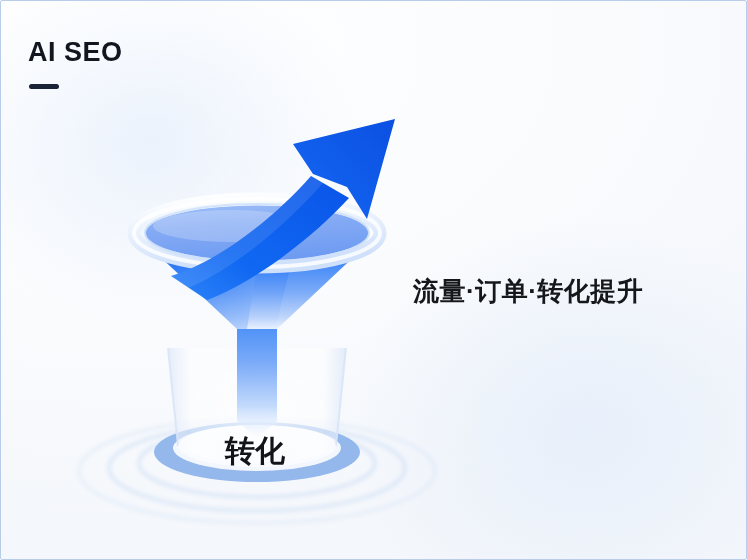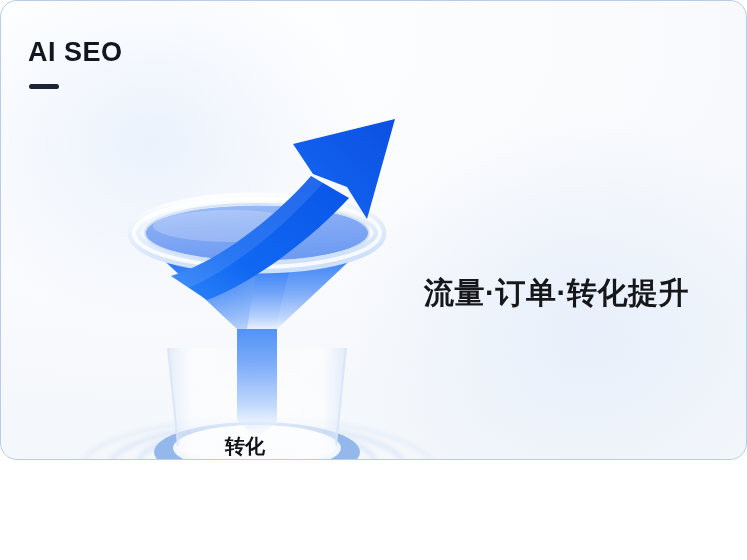--- a/index.html
+++ b/index.html
@@ -6,25 +6,25 @@
     margin: 0;
     padding: 0;
     background: #ffffff;
   }
   body {
     font-family: "Liberation Sans", "DejaVu Sans", sans-serif;
   }
   #canvas {
     position: relative;
     width: 747px;
-    height: 460px;
+    height: 560px;
     box-sizing: border-box;
     overflow: hidden;
     border: 1px solid #b9cdeb;
-    border-radius: 17px;
+    border-radius: 2px;
     background:
       radial-gradient(110% 90% at 18% 8%, #ffffff 0%, #fbfcfe 45%, #f4f7fb 100%),
       linear-gradient(145deg, #ffffff 0%, #f6f8fc 60%, #eef2f8 100%);
   }
   
   .tint-a {
     position: absolute;
     left: -60px; top: -40px;
     width: 420px; height: 360px;
     background: radial-gradient(closest-side, rgba(232,240,252,.85), rgba(232,240,252,0));
@@ -56,23 +56,23 @@
     top: 83px;
     width: 30px;
     height: 5px;
     border-radius: 3px;
     background: #1b2436;
   }
 
   
   .headline {
     position: absolute;
-    left: 423px;
+    left: 412px;
     top: 277px;
-    font-size: 30px;
+    font-size: 26px;
     font-weight: bold;
     letter-spacing: .5px;
     color: #15171b;
     line-height: 1;
     white-space: nowrap;
   }
 
   
   #illustration {
     position: absolute;
@@ -96,21 +96,21 @@
     font-size: 30px;
     font-weight: bold;
     color: #111418;
     line-height: 1;
     white-space: nowrap;
   }
   .label-conv {
     position: absolute;
     left: 224px;
     top: 435px;
-    font-size: 20px;
+    font-size: 30px;
     font-weight: bold;
     color: #111418;
     line-height: 1;
     white-space: nowrap;
   }
 </style>
 </head>
 <body>
 
 <div id="canvas">

